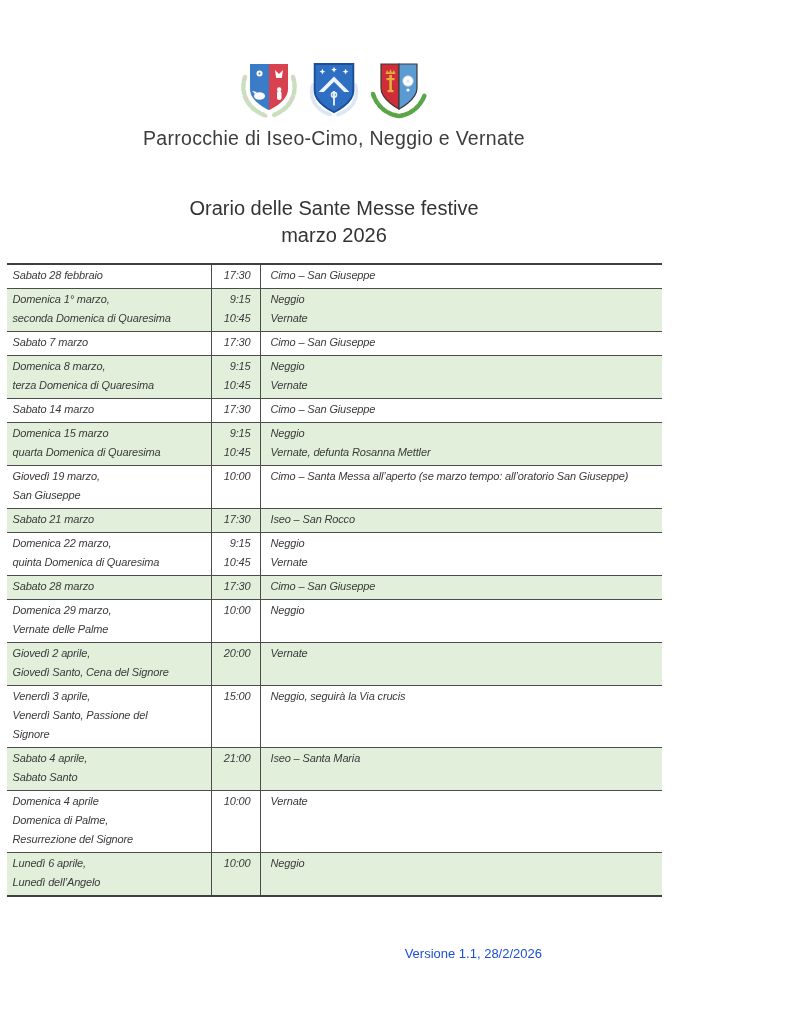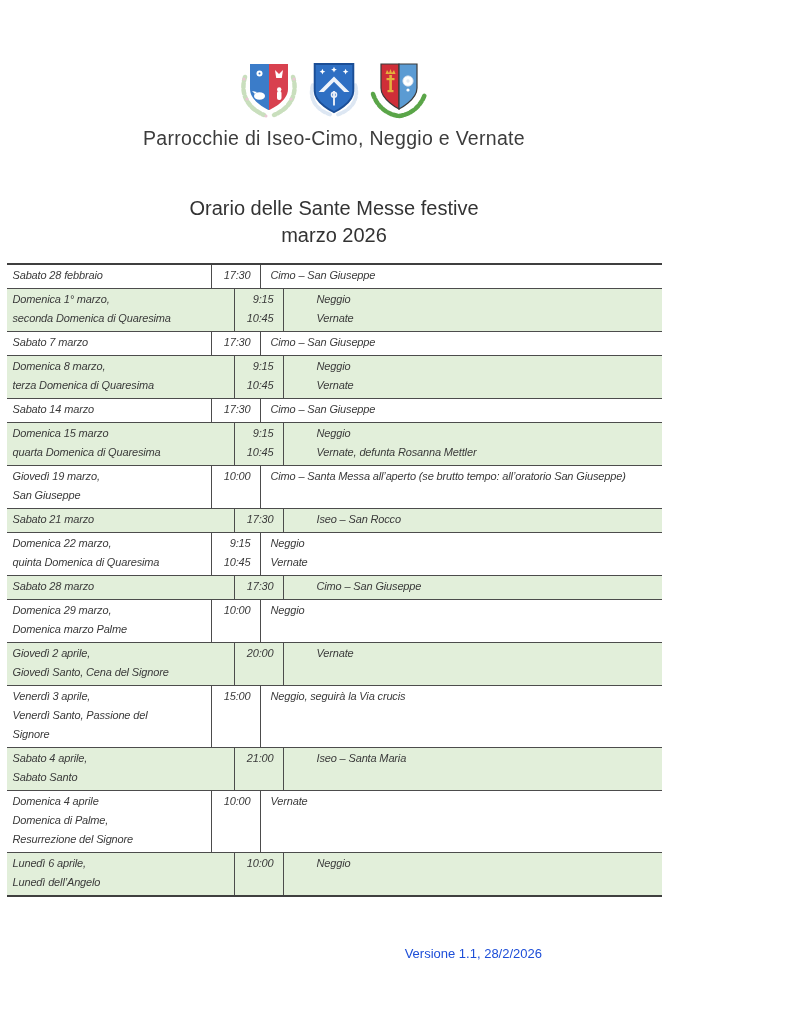--- a/index.html
+++ b/index.html
@@ -42,21 +42,21 @@
     font-size:20px;line-height:26.5px;color:#333333;
   }
 
   .table{
     width:655px;margin:15px auto 0 auto;
     border-top:2.5px solid var(--outer);
     border-bottom:2.5px solid var(--outer);
   }
   .row{display:flex;border-bottom:1.5px solid var(--border);background:#fff;}
   .row:last-child{border-bottom:none;}
-  .row.hl{background:var(--hl);gap:23px;}
+  .row.hl{background:var(--hl);}
   .cell{
     font-size:11px;line-height:19px;letter-spacing:-0.15px;
     padding-top:1px;padding-bottom:3px;color:var(--text);font-style:italic;
   }
   .c-date{width:204px;padding-left:6px;padding-right:2px;}
   .c-time{
     width:50px;flex:0 0 50px;text-align:right;
     padding-right:9px;padding-left:2px;
     border-left:1.5px solid var(--border);
     border-right:1.5px solid var(--border);
@@ -220,21 +220,21 @@
       </div>
       <div class="row">
         <div class="cell c-date">
           <div class="line">Giovedì 19 marzo,</div>
           <div class="line">San Giuseppe</div>
         </div>
         <div class="cell c-time">
           <div class="line">10:00</div>
         </div>
         <div class="cell c-loc">
-          <div class="line">Cimo – Santa Messa all’aperto (se brutto tempo: all’oratorio San Giuseppe)</div>
+          <div class="line">Cimo – Santa Messa all’aperto (se marzo tempo: all’oratorio San Giuseppe)</div>
         </div>
       </div>
       <div class="row hl">
         <div class="cell c-date">
           <div class="line">Sabato 21 marzo</div>
         </div>
         <div class="cell c-time">
           <div class="line">17:30</div>
         </div>
         <div class="cell c-loc">
@@ -262,21 +262,21 @@
         <div class="cell c-time">
           <div class="line">17:30</div>
         </div>
         <div class="cell c-loc">
           <div class="line">Cimo – San Giuseppe</div>
         </div>
       </div>
       <div class="row">
         <div class="cell c-date">
           <div class="line">Domenica 29 marzo,</div>
-          <div class="line">Domenica marzo Palme</div>
+          <div class="line">Vernate delle Palme</div>
         </div>
         <div class="cell c-time">
           <div class="line">10:00</div>
         </div>
         <div class="cell c-loc">
           <div class="line">Neggio</div>
         </div>
       </div>
       <div class="row hl">
         <div class="cell c-date">

